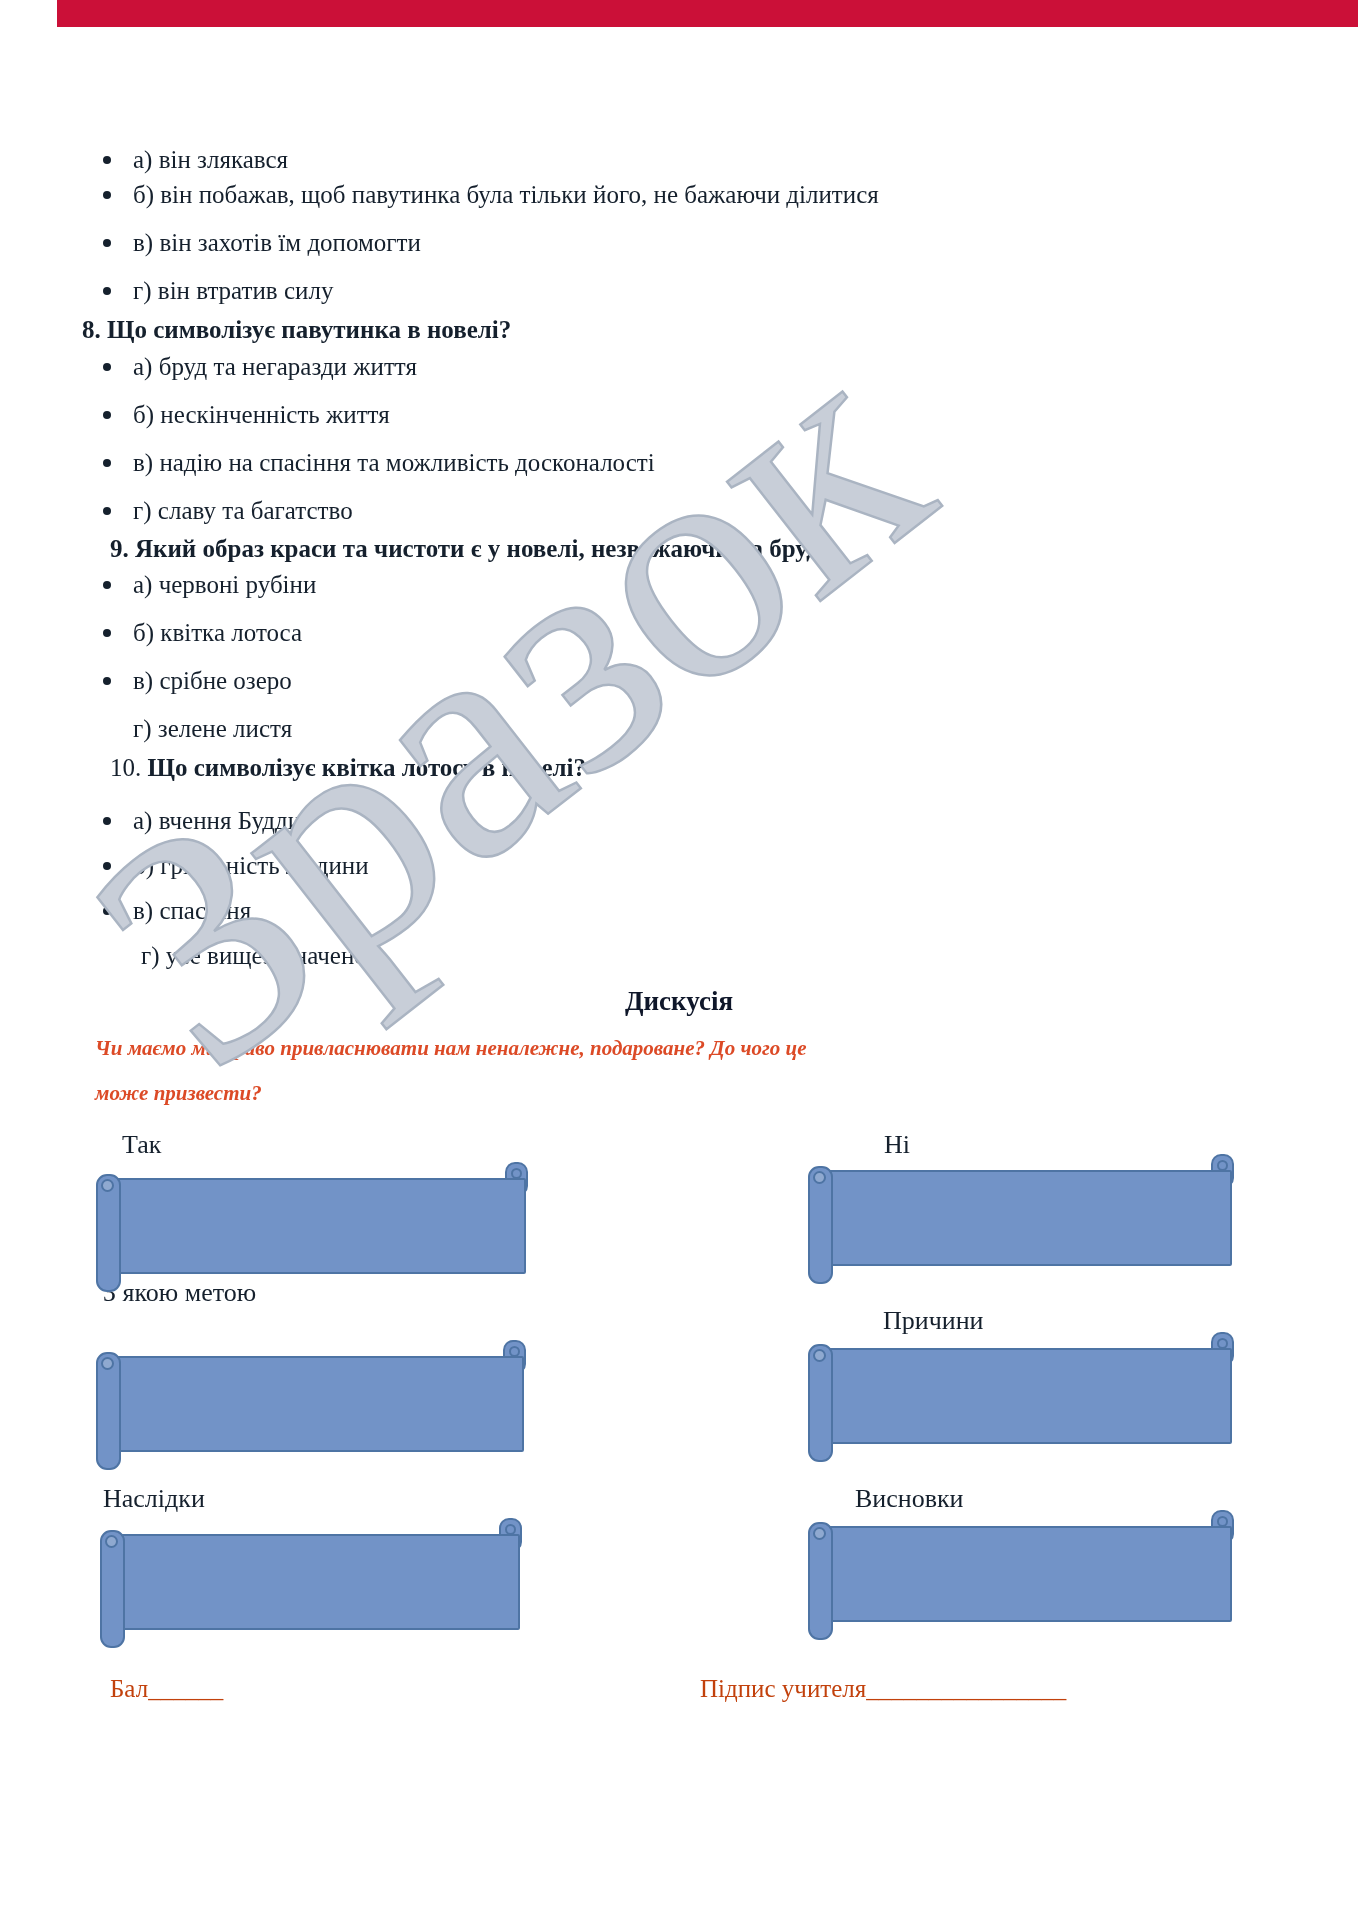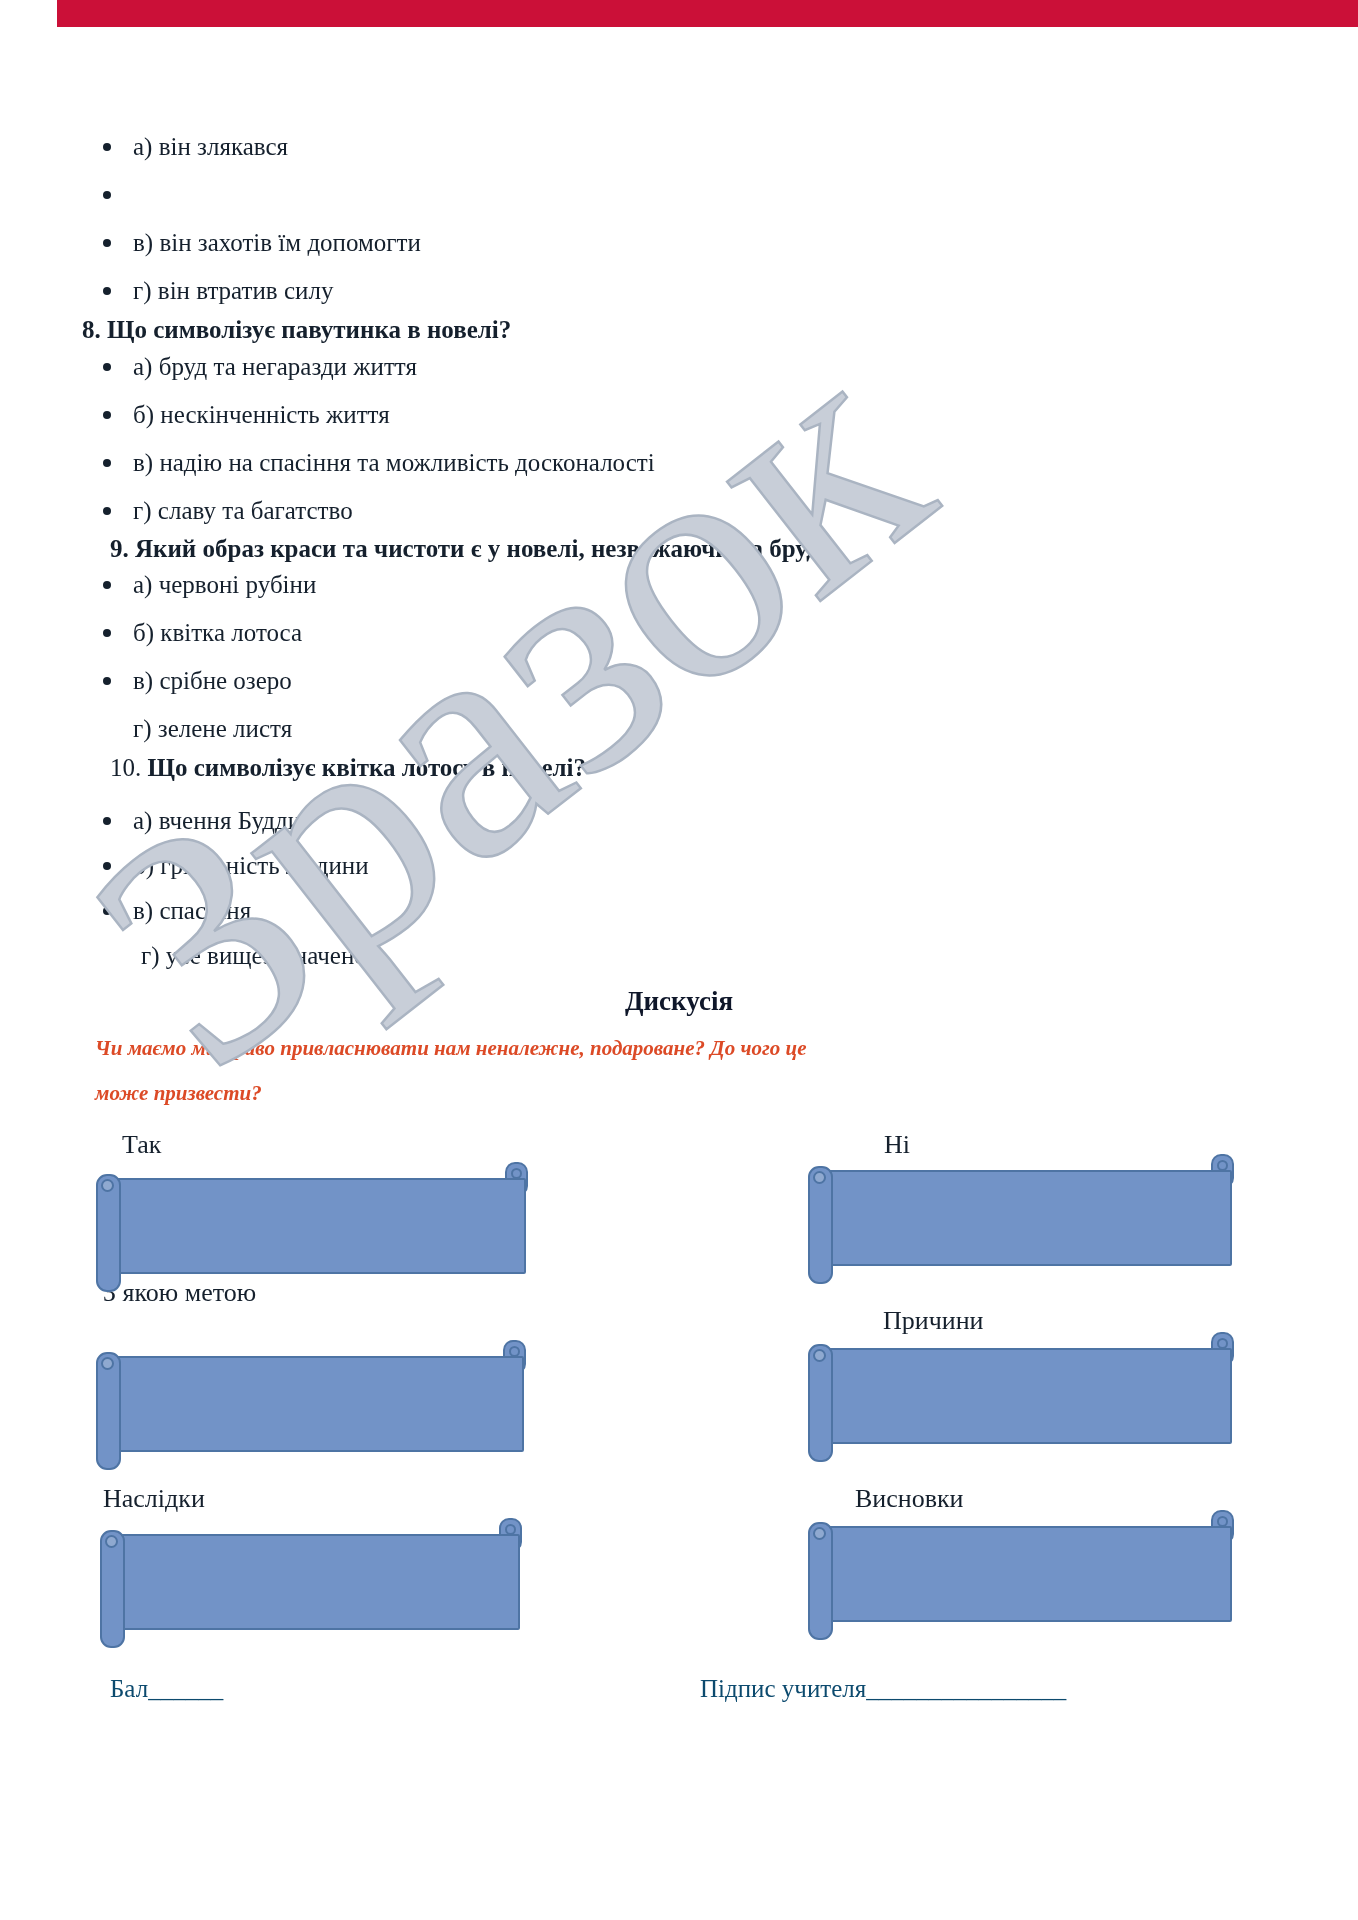--- a/index.html
+++ b/index.html
@@ -26,36 +26,36 @@
     background:#7293c7;border:2px solid #4e74a4;border-radius:2px;z-index:2;}
   .scroll .roll{position:absolute;left:0;top:12px;bottom:0;width:21px;
     background:#7293c7;border:2px solid #4e74a4;border-radius:11px;z-index:3;}
   .scroll .roll::before{content:"";position:absolute;left:3px;top:3px;width:9px;height:9px;
     border-radius:50%;border:2px solid #4e74a4;background:#8fa9d0;}
   .scroll .curl{position:absolute;right:-2px;top:0;width:19px;height:30px;
     background:#7293c7;border:2px solid #4e74a4;border-radius:10px;z-index:1;}
   .scroll .curl::before{content:"";position:absolute;left:4px;top:4px;width:7px;height:7px;
     border-radius:50%;border:2px solid #4e74a4;}
   
-  .footer-item{font-size:25px;line-height:34px;color:#0c4a6e;white-space:nowrap;}
+  .footer-item{font-size:25px;line-height:34px;color:#c2410c;white-space:nowrap;}
   
   .watermark{
     left:-68px;top:490px;width:1150px;height:430px;line-height:430px;text-align:center;
     font-size:330px;font-family:"Liberation Serif", serif;
     color:#c8ced8;-webkit-text-stroke:2.5px #aab4c2;
     transform:rotate(-38deg);z-index:50;pointer-events:none;white-space:nowrap;
   }
 </style>
 </head>
 <body>
 
 <div class="abs top-bar"></div>
 
-<div class="abs opt" style="left:133px;top:130px;"><span class="dot"></span><span>а) він злякався</span></div>
-<div class="abs opt" style="left:133px;top:178px;"><span class="dot"></span></div>
+<div class="abs opt" style="left:133px;top:143px;"><span class="dot"></span><span>а) він злякався</span></div>
+<div class="abs opt" style="left:133px;top:178px;"><span class="dot"></span><span>б) він побажав, щоб павутинка була тільки його, не бажаючи ділитися</span></div>
 <div class="abs opt" style="left:133px;top:226px;"><span class="dot"></span><span>в) він захотів їм допомогти</span></div>
 <div class="abs opt" style="left:133px;top:274px;"><span class="dot"></span><span>г) він втратив силу</span></div>
 
 <div class="abs qhead" style="left:82px;top:312px;">8. Що символізує павутинка в новелі?</div>
 <div class="abs opt" style="left:133px;top:350px;"><span class="dot"></span><span>а) бруд та негаразди життя</span></div>
 <div class="abs opt" style="left:133px;top:398px;"><span class="dot"></span><span>б) нескінченність життя</span></div>
 <div class="abs opt" style="left:133px;top:446px;"><span class="dot"></span><span>в) надію на спасіння та можливість досконалості</span></div>
 <div class="abs opt" style="left:133px;top:494px;"><span class="dot"></span><span>г) славу та багатство</span></div>
 
 <div class="abs qhead" style="left:110px;top:531px;">9. Який образ краси та чистоти є у новелі, незважаючи на бруд?</div>

